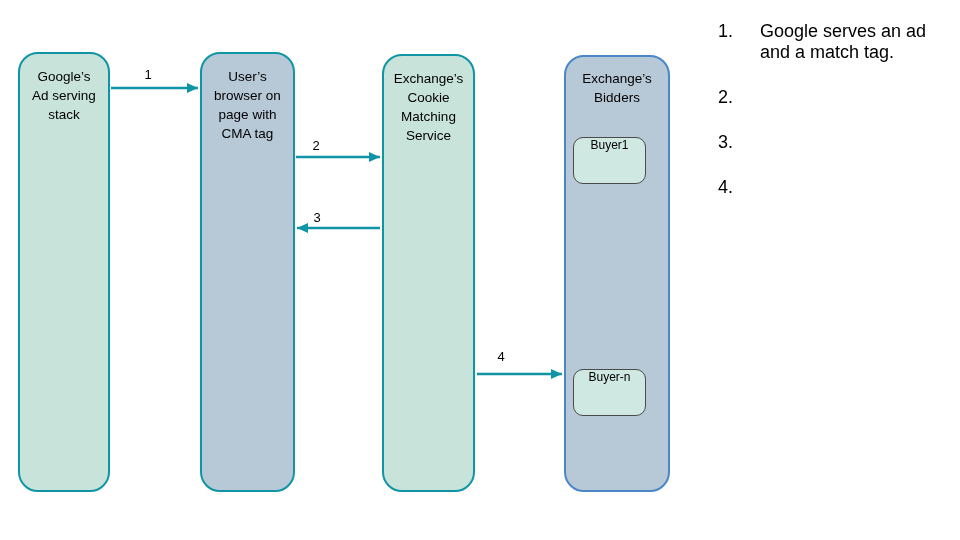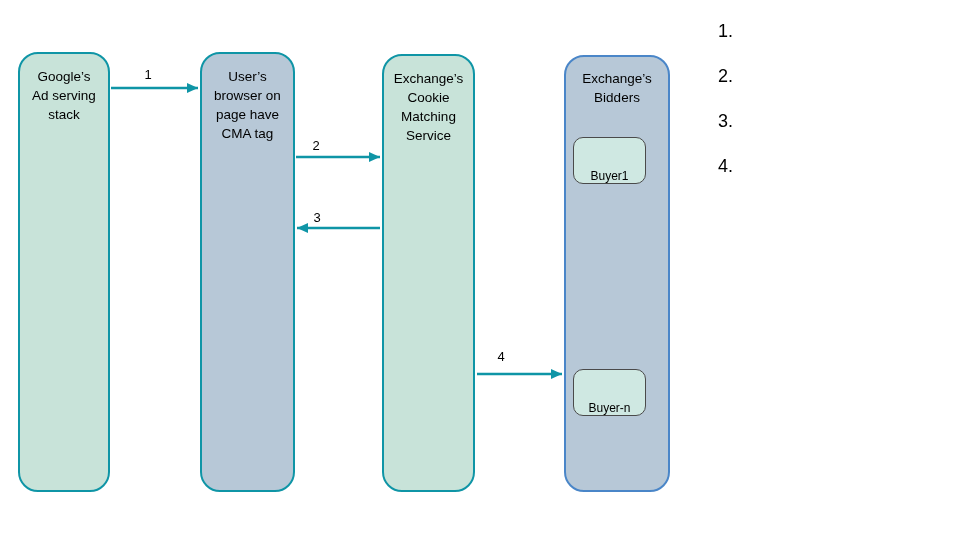--- a/index.html
+++ b/index.html
@@ -40,21 +40,21 @@
     padding-top:13px;
   }
   #node-4 .node-label{ padding-top:12px; }
   .buyer{
     position:absolute;
     left:7px; width:73px; height:47px;
     box-sizing:border-box;
     background:var(--buyer-fill);
     border:1.5px solid var(--buyer-border);
     border-radius:10px;
-    display:flex; align-items:flex-end; justify-content:center;
+    display:flex; align-items:flex-start; justify-content:center;
     font-size:12px;
   }
   #buyer-1{ top:80px; }
   #buyer-2{ top:136px; }
   #buyer-3{ top:191px; }
   #buyer-n{ top:312px; }
   .arrows{ position:absolute; left:0; top:0; width:960px; height:540px; pointer-events:none; }
   .arrow-num{
     position:absolute;
     width:20px;
@@ -95,21 +95,21 @@
 
   <div class="node node-green" id="node-1">
     <div class="node-label">Google’s
 Ad serving
 stack</div>
   </div>
 
   <div class="node node-blue" id="node-2">
     <div class="node-label">User’s
 browser on
-page have
+page with
 CMA tag</div>
   </div>
 
   <div class="node node-green" id="node-3">
     <div class="node-label">Exchange’s
 Cookie
 Matching
 Service</div>
   </div>
 
@@ -137,20 +137,22 @@
   </svg>
 
   <div class="arrow-num" id="arrow-num-1">1</div>
   <div class="arrow-num" id="arrow-num-2">2</div>
   <div class="arrow-num" id="arrow-num-3">3</div>
   <div class="arrow-num" id="arrow-num-4">4</div>
 
   <div class="steps">
     <div class="step">
       <span class="step-num">1.</span>
+      <span class="step-text">Google serves an ad
+and a match tag.</span>
     </div>
     <div class="step">
       <span class="step-num">2.</span>
     </div>
     <div class="step">
       <span class="step-num">3.</span>
     </div>
     <div class="step">
       <span class="step-num">4.</span>
     </div>

